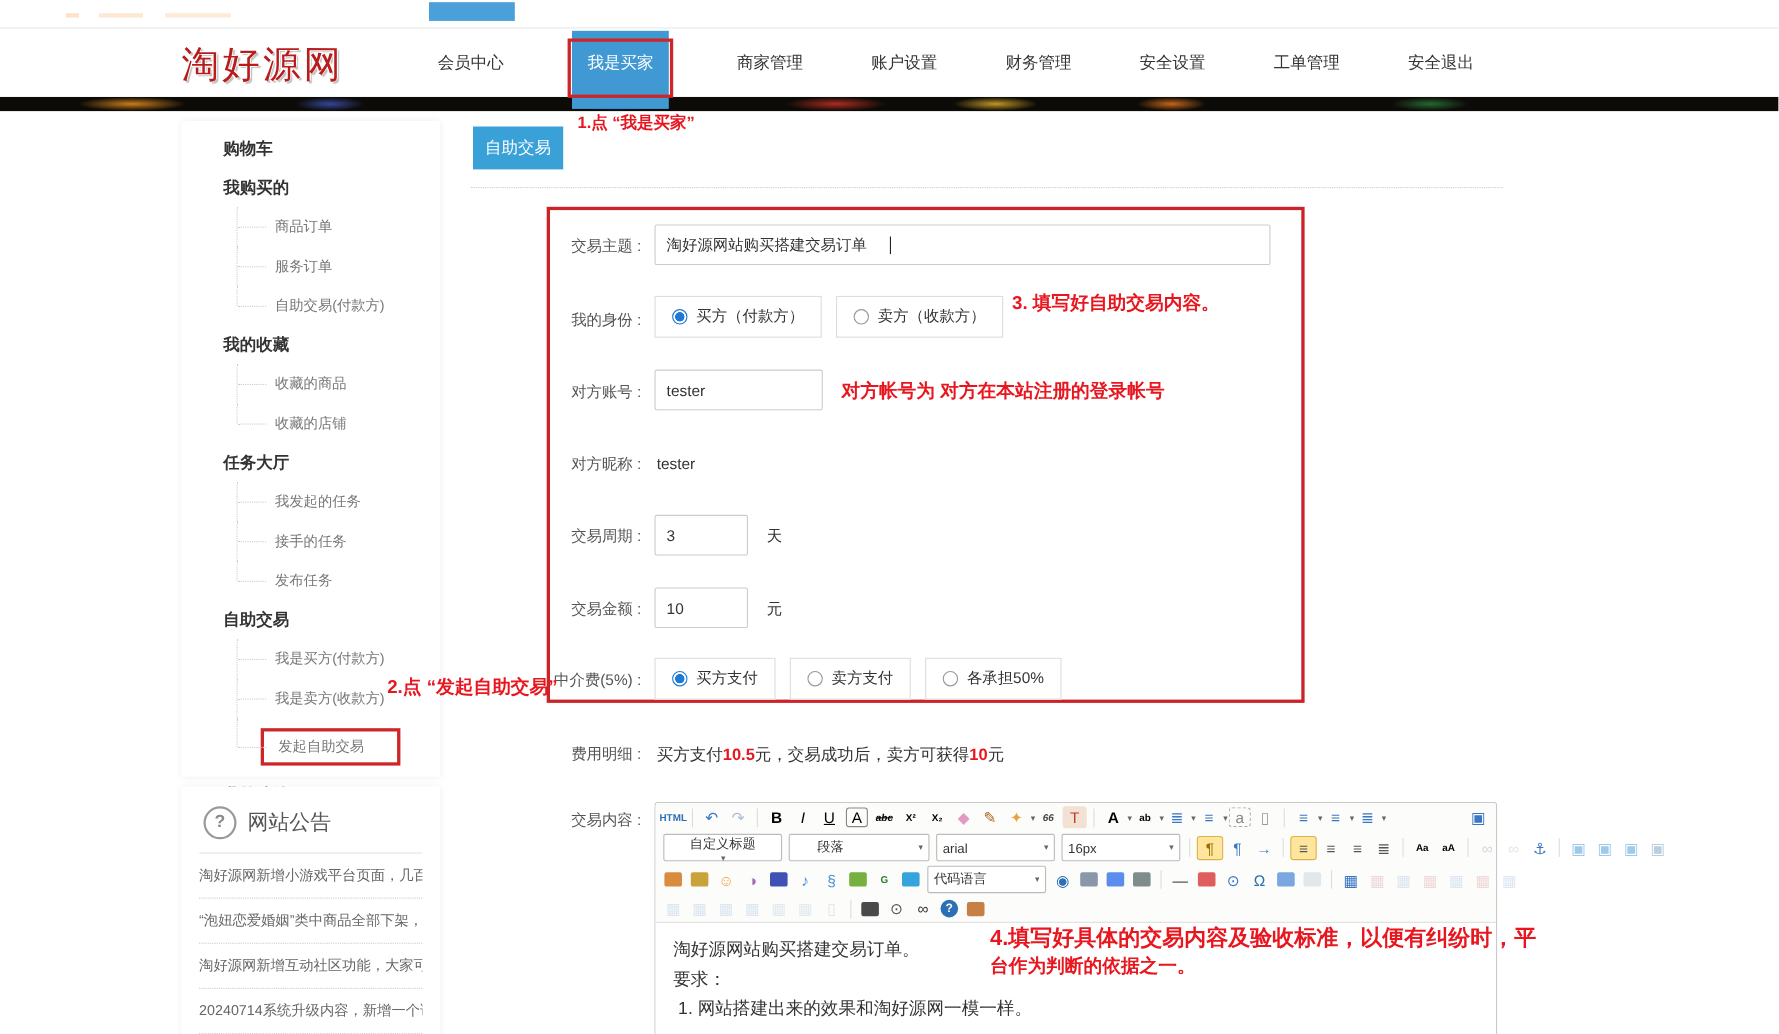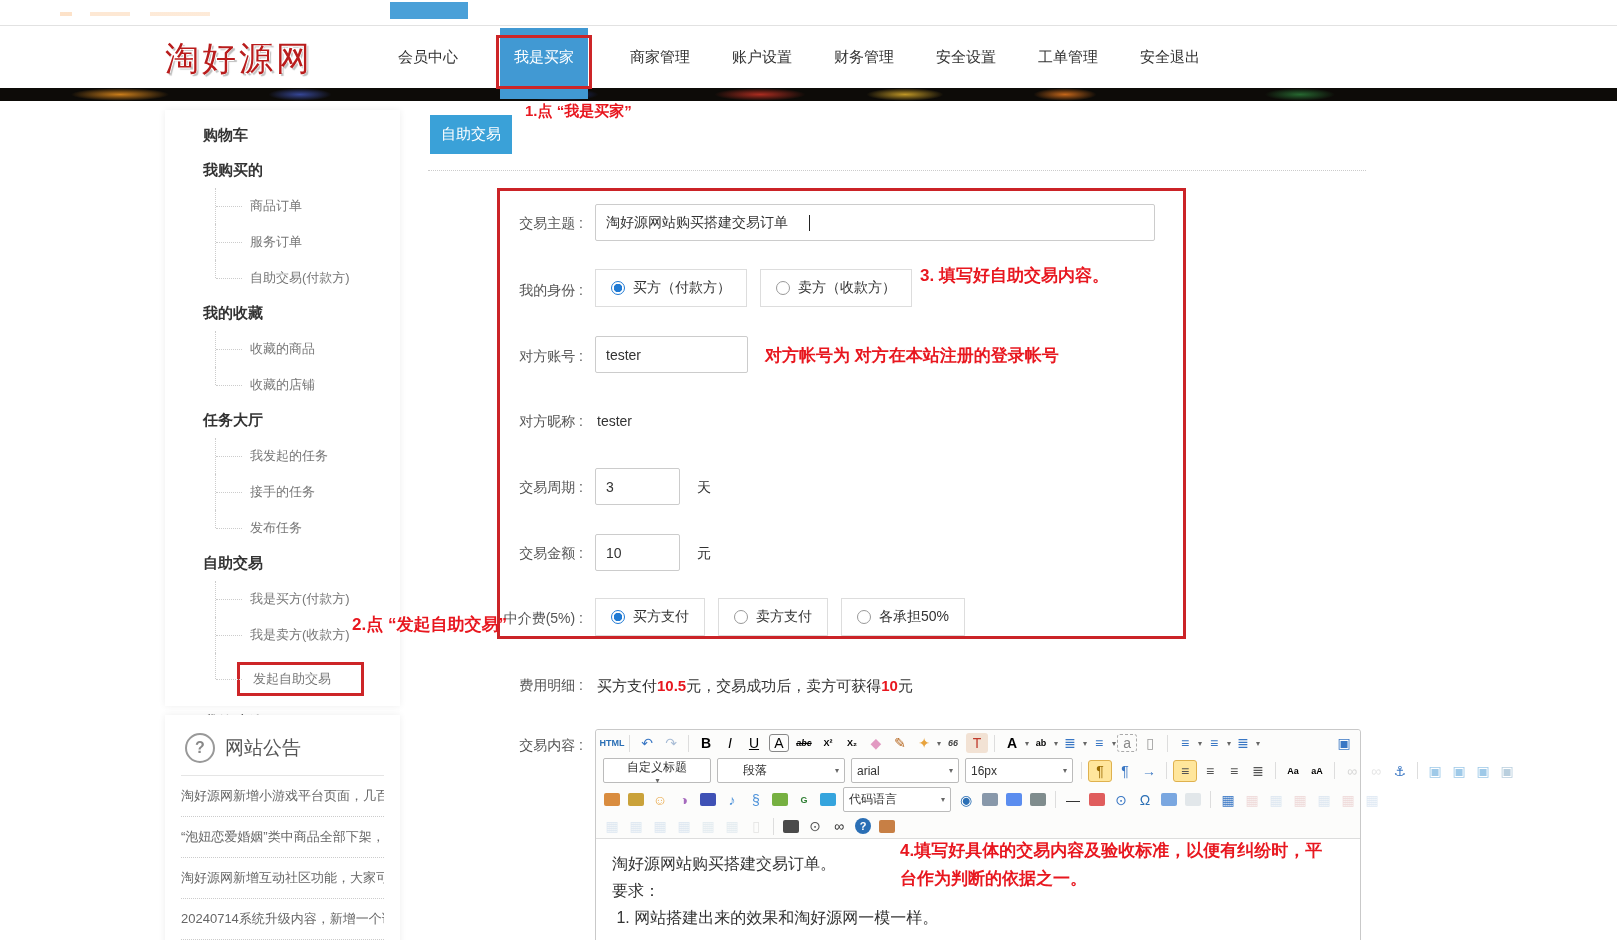--- a/index.html
+++ b/index.html
@@ -8,21 +8,21 @@
   
   #topstrip{position:absolute;left:0;top:0;width:1617px;height:25px;background:#fff;border-bottom:1px solid #e2e2e2;}
   #topstrip .blue-block{position:absolute;left:390px;top:2px;width:78px;height:17px;background:#4aa0d8;}
   #topstrip .smudge{position:absolute;left:60px;top:12px;width:180px;height:4px;
     background:linear-gradient(90deg,rgba(246,140,40,.25) 0 12px,transparent 12px 30px,rgba(246,140,40,.2) 30px 70px,transparent 70px 90px,rgba(246,140,40,.18) 90px 150px,transparent 150px);}
 
   
   #header{position:absolute;left:0;top:26px;width:1617px;height:62px;background:#fff;z-index:5;}
   #logo{position:absolute;left:165px;top:10px;font-size:34px;font-weight:normal;color:#b91c1c;letter-spacing:3px;
     text-shadow:-1px -1px 0 #fff,1px -1px 0 #fff,-1px 1px 0 #fff,2px 2px 1px rgba(0,0,0,.25);}
-  #main-nav{position:absolute;left:398px;top:0;height:62px;display:flex;align-items:center;gap:42px;}
+  #main-nav{position:absolute;left:398px;top:0;height:62px;display:flex;align-items:center;gap:62px;}
   .nav-item{font-size:15px;color:#333;white-space:nowrap;cursor:pointer;position:relative;}
   .nav-item.active{background:#4199d3;color:#fff;padding:20px 14px 32px 14px;margin:-20px 0 -32px 0;z-index:6;}
   .nav-item.active .redframe{position:absolute;left:-4px;right:-4px;top:7px;height:48px;border:3px solid #cd2528;}
 
   
   #banner{position:absolute;left:0;top:88px;width:1617px;height:13px;z-index:1;
     background:
       radial-gradient(ellipse 70px 9px at 120px 50%, rgba(235,145,30,.85), transparent 70%),
       radial-gradient(ellipse 45px 9px at 300px 50%, rgba(70,95,210,.7), transparent 70%),
       radial-gradient(ellipse 55px 9px at 560px 50%, rgba(45,75,200,.8), transparent 70%),
@@ -52,21 +52,21 @@
   .notice-title{font-size:19px;color:#555;}
   .notice-div{border-top:1px solid #e5e5e5;margin:0 16px;}
   .notice-item{margin:0 16px;padding:11px 0;font-size:13px;color:#666;border-bottom:1px dotted #ccc;white-space:nowrap;overflow:hidden;cursor:pointer;}
 
   
   .annot{position:absolute;color:#e8171f;font-weight:bold;white-space:nowrap;z-index:9;}
   #annot1{left:525px;top:1px;font-size:15px;}
   #annot2{left:352px;top:512px;font-size:17px;}
   #annot3{left:920px;top:163px;font-size:17px;}
   #annot-acc{left:765px;top:243px;font-size:17px;}
-  #annot4a{left:900px;top:738px;font-size:17px;}
+  #annot4a{left:900px;top:738px;font-size:20px;}
   #annot4b{left:900px;top:766px;font-size:17px;}
 
   #tab-btn{position:absolute;left:430px;top:14px;width:82px;height:39px;background:#3aa1d8;color:#fff;
     font-size:15px;display:flex;align-items:center;justify-content:center;cursor:pointer;}
   #dotted-div{position:absolute;left:428px;top:69px;width:938px;border-top:1px dotted #ccc;}
   #red-form-box{position:absolute;left:497px;top:87px;width:683px;height:445px;border:3px solid #cb2327;z-index:2;}
 
   .flabel{position:absolute;width:96px;text-align:right;font-size:14px;color:#555;white-space:nowrap;z-index:3;}
   .input-box{position:absolute;background:#fff;border:1px solid #ccc;border-radius:2px;display:flex;align-items:center;
     padding:0 10px;font-size:14px;color:#333;box-sizing:border-box;z-index:3;}

